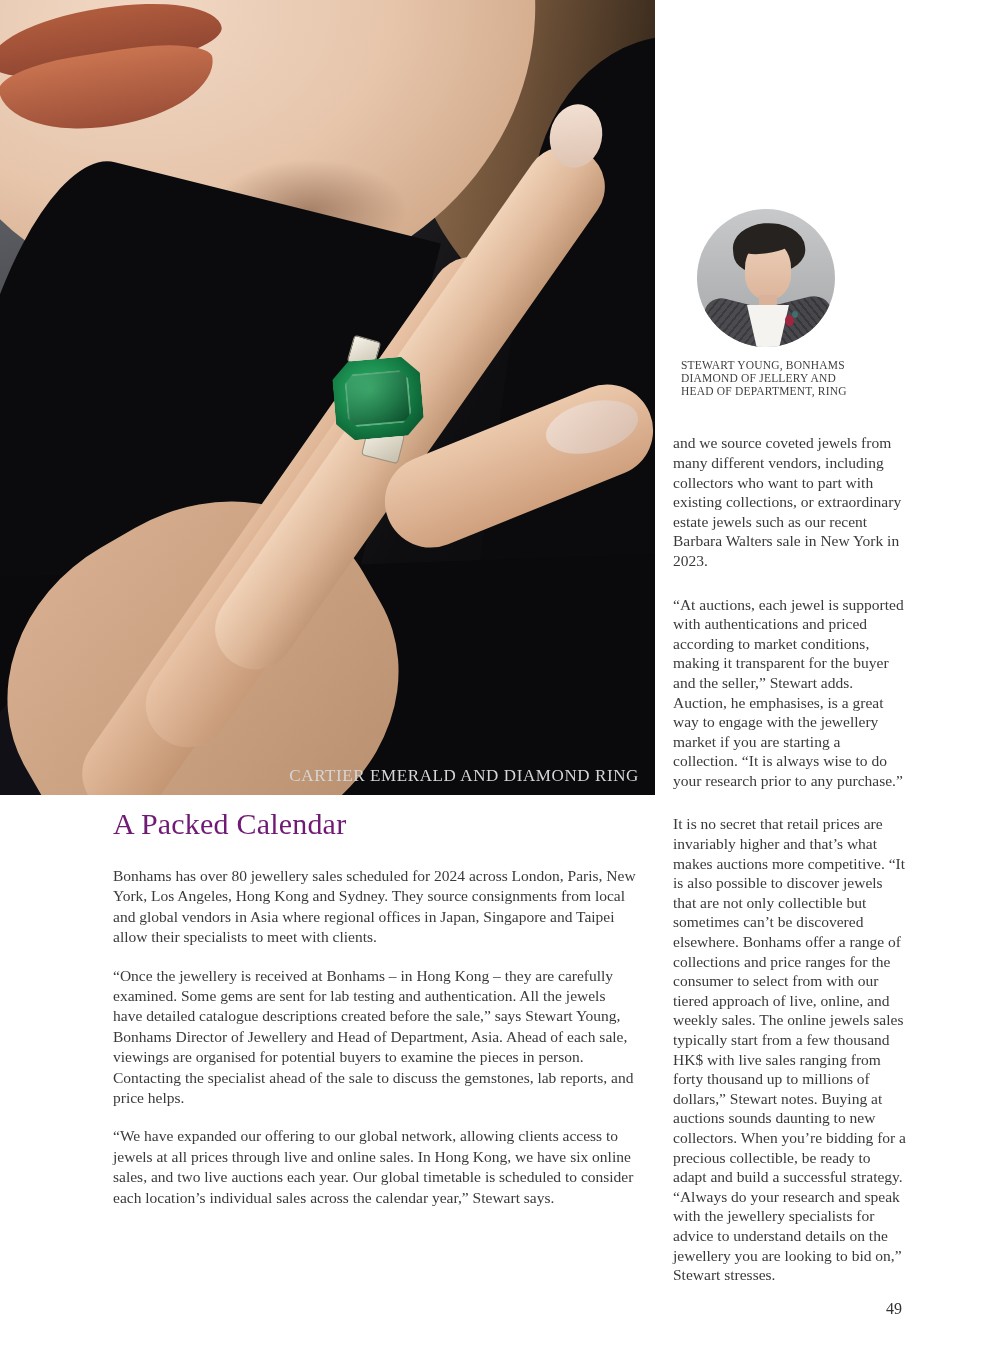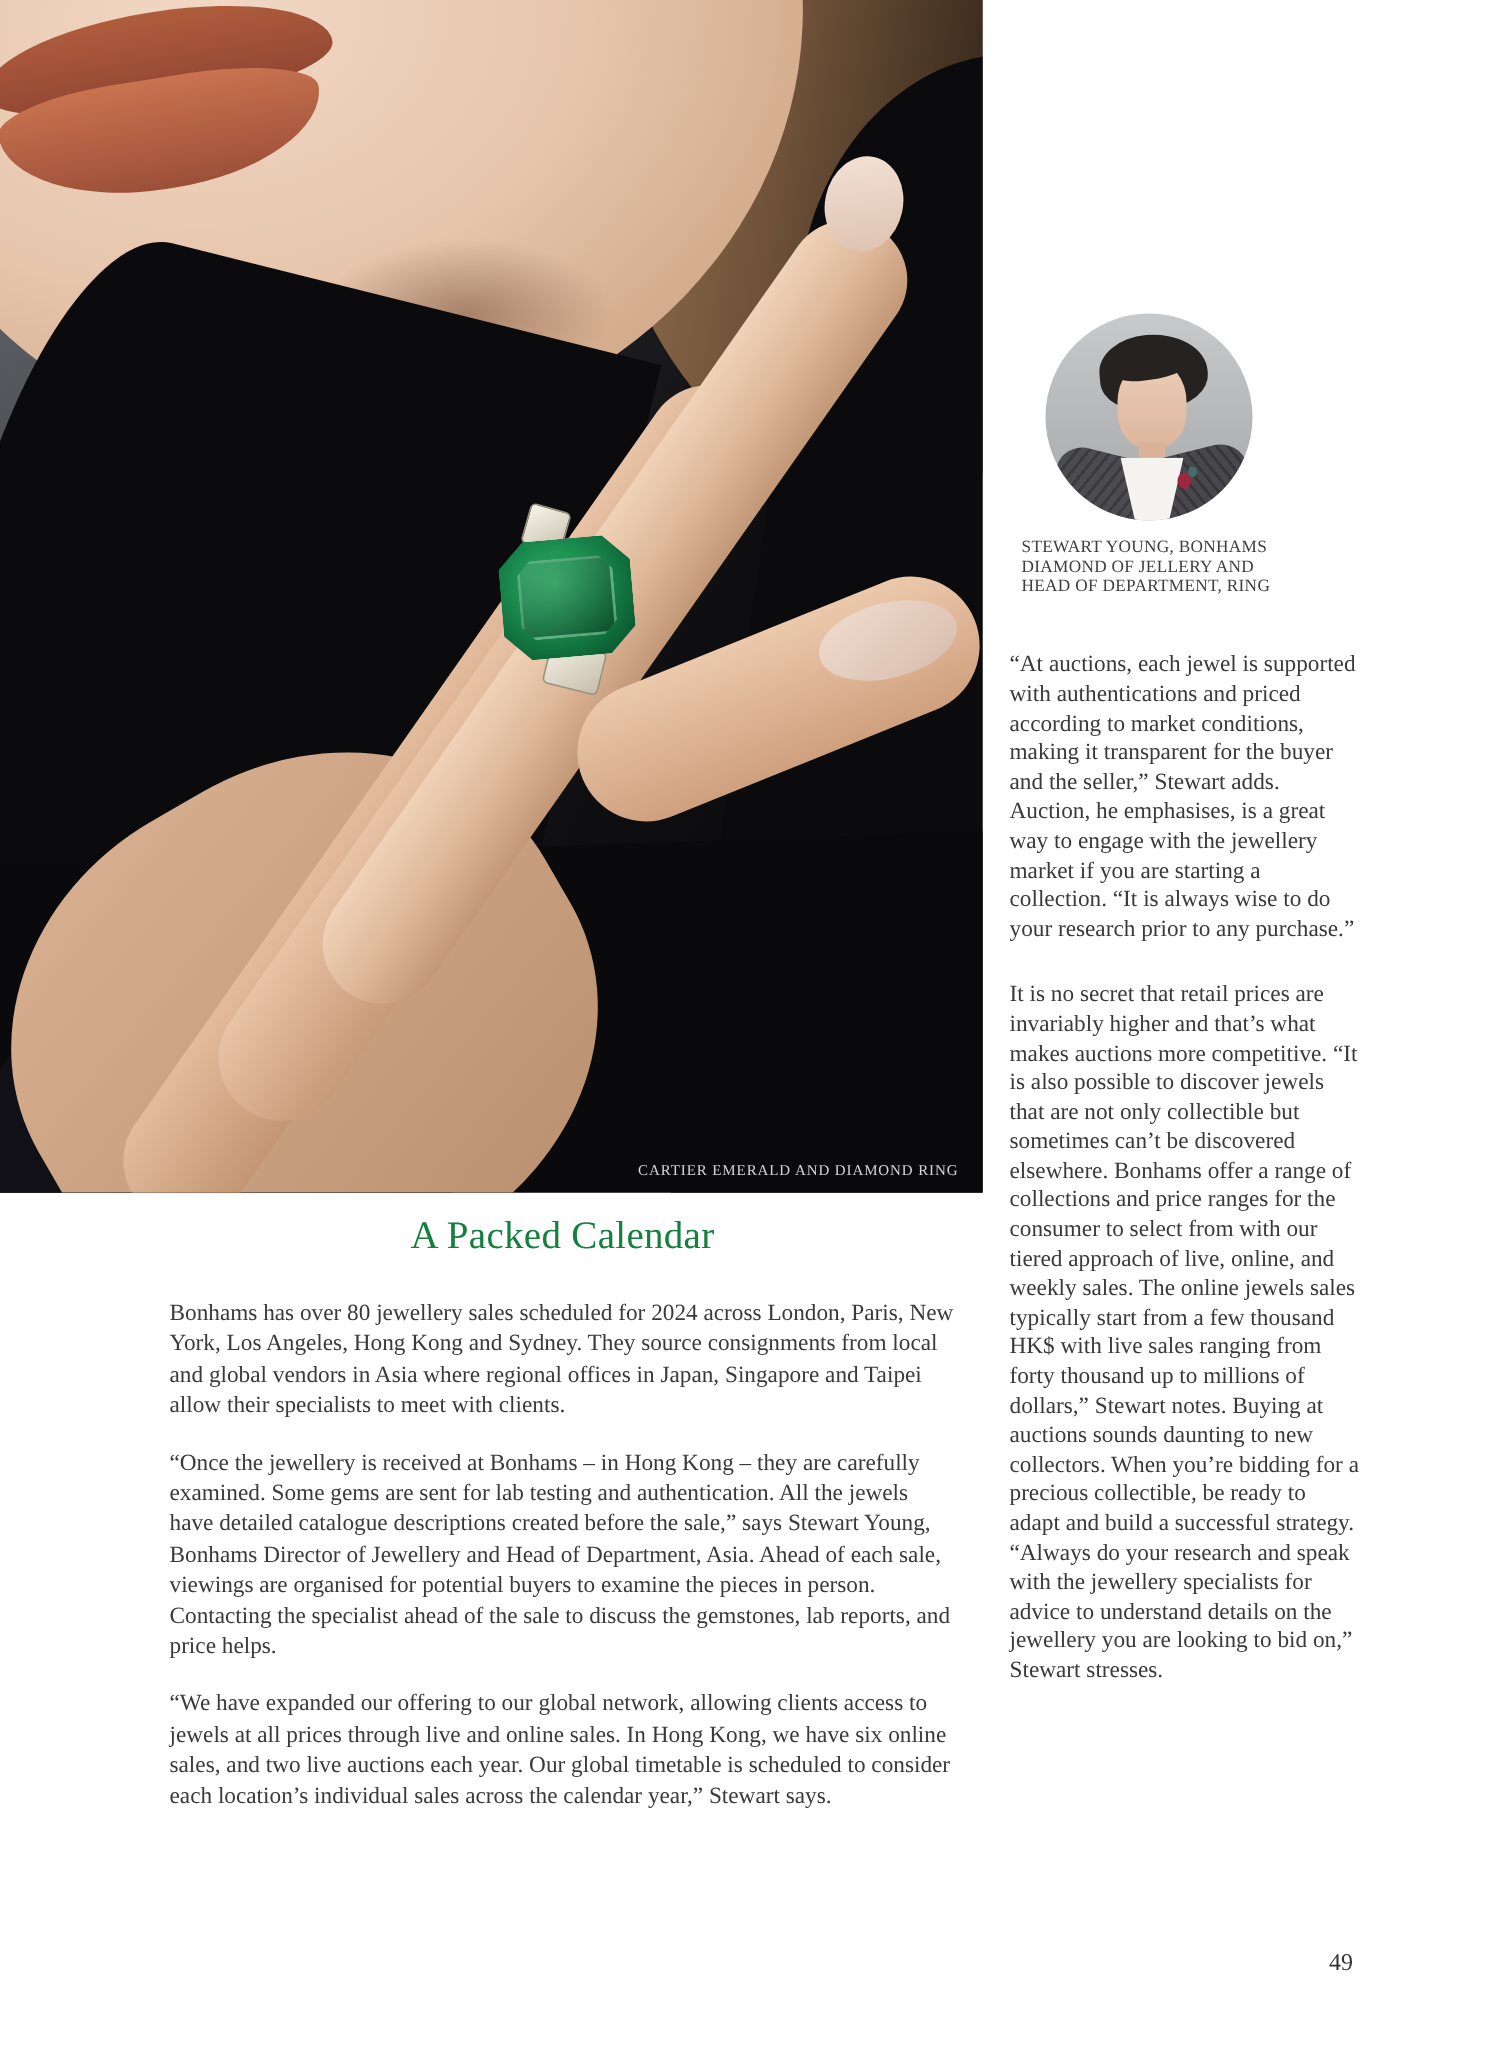--- a/index.html
+++ b/index.html
@@ -55,21 +55,21 @@
   .ph-bag-bottom { left:364px; top:430px; width:38px; height:30px; transform:rotate(14deg);
                    border-radius:4px; border:1px solid #9a937f;
                    background:linear-gradient(135deg,#f5f1e6,#c5beac); }
   .ph-stone { left:334px; top:359px; width:88px; height:79px; transform:rotate(-5deg);
               clip-path:polygon(20% 0%,80% 0%,100% 22%,100% 78%,80% 100%,20% 100%,0% 78%,0% 22%);
               background:radial-gradient(ellipse at 42% 38%,#2fae66 0%,#1d9152 35%,#0f6b3a 70%,#07492a 100%); }
   .ph-stone-step { left:12px; top:13px; right:12px; bottom:13px;
                    clip-path:polygon(14% 0%,86% 0%,100% 18%,100% 82%,86% 100%,14% 100%,0% 82%,0% 18%);
                    border:2px solid rgba(190,255,215,0.35);
                    background:linear-gradient(145deg,rgba(255,255,255,0.12),rgba(0,0,0,0.28)); }
-  .photo-caption { right:16px; bottom:9px; font-size:10px; letter-spacing:0.6px;
+  .photo-caption { right:16px; bottom:9px; font-size:17px; letter-spacing:0.6px;
                    color:#d6d6d6; }
 
   
   .right-col { position:absolute; left:673px; top:0; width:233px; color:#3a3a3a;margin-top:47px; }
   .portrait { position:relative; margin:162px 0 0 24px; width:138px; height:138px; border-radius:50%;
               overflow:hidden; background:linear-gradient(180deg,#c7c9cb 0%,#b2b4b6 60%,#a6a8aa 100%); }
   .portrait * { position:absolute; }
   .po-hair { left:36px; top:14px; width:72px; height:50px; transform:rotate(-5deg);
              border-radius:46% 54% 42% 42%; background:#26221f; }
   .po-face { left:48px; top:32px; width:46px; height:58px; border-radius:46% 46% 42% 42%;
@@ -88,22 +88,22 @@
   .po-flower { left:88px; top:106px; width:9px; height:11px; border-radius:50%; background:#9c2740; }
   .po-leaf { left:95px; top:102px; width:6px; height:7px; border-radius:50%; background:#3f6f6a; }
   .portrait-caption { margin:12px 0 0 8px; font-size:11.5px; line-height:12.8px;
                       letter-spacing:0.2px; color:#3f3f3f; }
   .right-col .body-text { margin-top:36px; font-size:15.5px; line-height:19.6px; }
   .right-col .body-text p { margin-bottom:24px; }
   .right-col .body-text p:last-child { margin-bottom:0; }
 
   
   .left-col { position:absolute; left:113px; top:806px; width:524px; color:#3a3a3a; }
-  .left-col h1 { font-size:26px; font-weight:400; letter-spacing:0.2px; line-height:36px;
-                 color:#15803d; margin-bottom:24px;text-align:center; }
+  .left-col h1 { font-size:30px; font-weight:400; letter-spacing:0.2px; line-height:36px;
+                 color:#701a75; margin-bottom:24px; }
   .left-col p { font-size:15.5px; line-height:20.4px; margin-bottom:18px;font-family:Liberation Serif, serif; }
 
   .page-number { position:absolute; left:886px; top:1300px; font-size:16px; color:#333333; }
 </style>
 </head>
 <body>
 
 <div class="page">
 
   <div class="photo">
@@ -143,20 +143,21 @@
       <div class="po-shirt"></div>
       <div class="po-leaf"></div>
       <div class="po-flower"></div>
     </div>
     <div class="portrait-caption">
       <div>STEWART YOUNG, BONHAMS</div>
       <div>DIAMOND OF JELLERY AND</div>
       <div>HEAD OF DEPARTMENT, RING</div>
     </div>
     <div class="body-text">
+      <p>and we source coveted jewels from many different vendors, including collectors who want to part with existing collections, or extraordinary estate jewels such as our recent Barbara Walters sale in New York in 2023.</p>
       <p>“At auctions, each jewel is supported with authentications and priced according to market conditions, making it transparent for the buyer and the seller,” Stewart adds. Auction, he emphasises, is a great way to engage with the jewellery market if you are starting a collection. “It is always wise to do your research prior to any purchase.”</p>
       <p>It is no secret that retail prices are invariably higher and that’s what makes auctions more competitive. “It is also possible to discover jewels that are not only collectible but sometimes can’t be discovered elsewhere. Bonhams offer a range of collections and price ranges for the consumer to select from with our tiered approach of live, online, and weekly sales. The online jewels sales typically start from a few thousand HK$ with live sales ranging from forty thousand up to millions of dollars,” Stewart notes. Buying at auctions sounds daunting to new collectors. When you’re bidding for a precious collectible, be ready to adapt and build a successful strategy. “Always do your research and speak with the jewellery specialists for advice to understand details on the jewellery you are looking to bid on,” Stewart stresses.</p>
     </div>
   </aside>
 
   <section class="left-col">
     <h1>A Packed Calendar</h1>
     <p>Bonhams has over 80 jewellery sales scheduled for 2024 across London, Paris, New York, Los Angeles, Hong Kong and Sydney. They source consignments from local and global vendors in Asia where regional offices in Japan, Singapore and Taipei allow their specialists to meet with clients.</p>
     <p>“Once the jewellery is received at Bonhams – in Hong Kong – they are carefully examined. Some gems are sent for lab testing and authentication. All the jewels have detailed catalogue descriptions created before the sale,” says Stewart Young, Bonhams Director of Jewellery and Head of Department, Asia. Ahead of each sale, viewings are organised for potential buyers to examine the pieces in person. Contacting the specialist ahead of the sale to discuss the gemstones, lab reports, and price helps.</p>
     <p>“We have expanded our offering to our global network, allowing clients access to jewels at all prices through live and online sales. In Hong Kong, we have six online sales, and two live auctions each year. Our global timetable is scheduled to consider each location’s individual sales across the calendar year,” Stewart says.</p>

